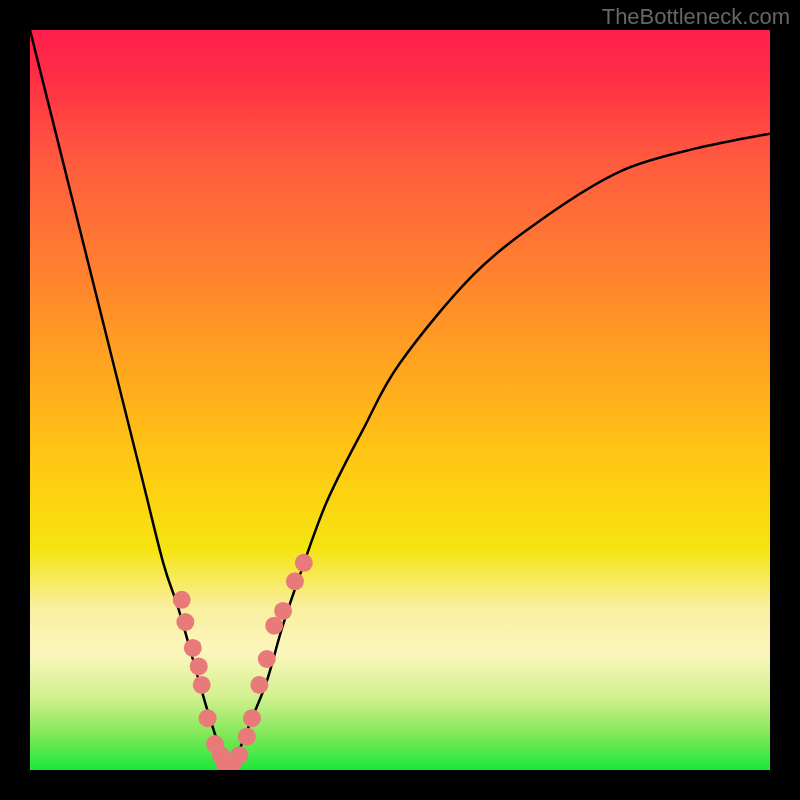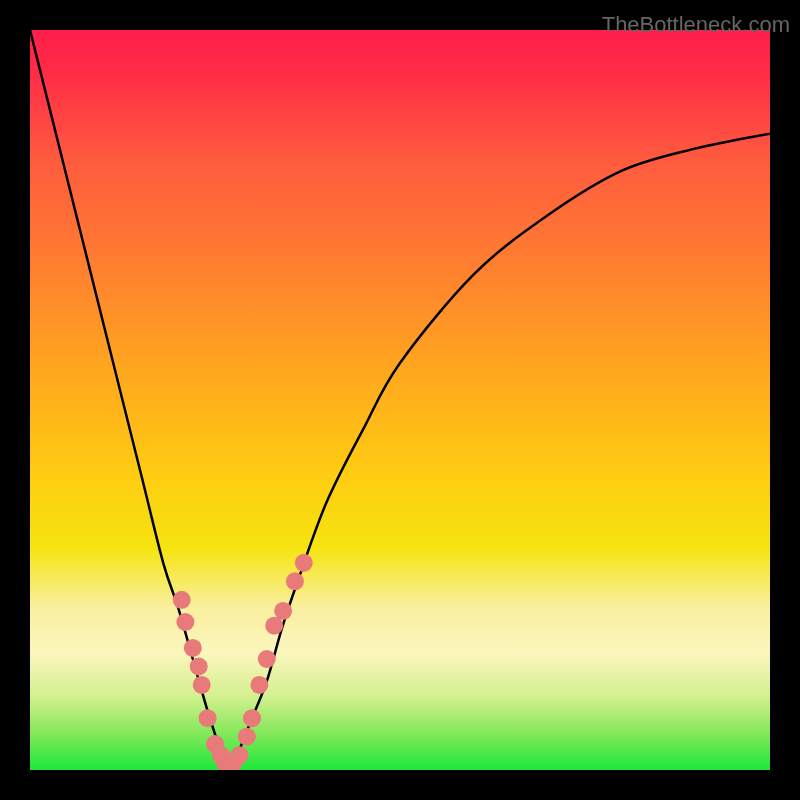--- a/index.html
+++ b/index.html
@@ -10,21 +10,21 @@
     body {
       width: 800px;
       height: 800px;
       background: #000;
       position: relative;
       overflow: hidden;
       font-family: Arial, sans-serif;
     }
     .watermark {
       position: absolute;
-      top: 12px;
+      top: 4px;
       right: 10px;
       color: #666;
       font-size: 22px;
       font-weight: normal;
       z-index: 10;
     }
     .chart-area {
       position: absolute;
       left: 30px;
       top: 30px;

